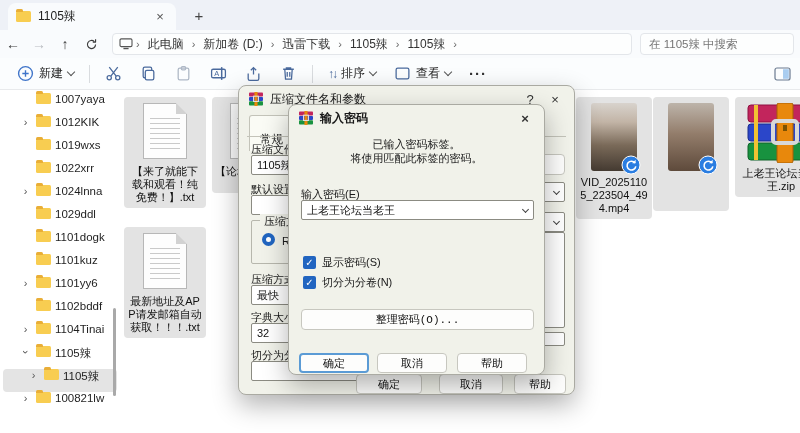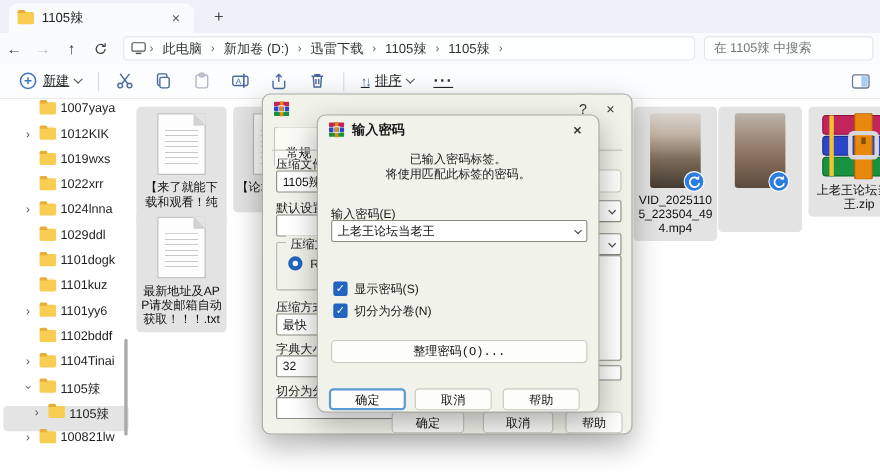--- a/index.html
+++ b/index.html
@@ -22,21 +22,21 @@
     display:flex; align-items:center; padding:0 6px; font-size:12px; color:#333; gap:2px; overflow:hidden; }
   .crumb { padding:0 5px; white-space:nowrap; }
   .sep { color:#666; font-size:11px; padding:0 1px; }
   .searchbox { height:22px; margin-left:8px; flex:1; margin-right:6px; background:#fdfefe; border:1px solid #e3e6ea; border-radius:4px; }
   .searchbox input { width:100%; height:100%; border:none; outline:none; background:transparent; font-size:11.5px; color:#555; padding:0 8px;
     font-family:"Liberation Sans","DejaVu Sans",sans-serif; }
 
   
   .toolbar { position:absolute; left:0; top:58px; width:800px; height:32px; background:#fbfdfe; border-bottom:1px solid #e8eaec;
     display:flex; align-items:center; font-size:12px; color:#222; }
-  .tbtn { display:flex; align-items:center; gap:5px; padding:0 9px; height:26px; border-radius:4px;text-decoration:underline; }
+  .tbtn { display:flex; align-items:center; gap:5px; padding:0 9px; height:26px; border-radius:4px; }
   .tdiv { width:1px; height:18px; background:#d9dcdf; margin:0 6px; }
   .chev { display:inline-block; width:6px; height:6px; border-right:1.3px solid #555; border-bottom:1.3px solid #555; transform:rotate(45deg); margin-top:-3px; }
   .icon16 { width:17px; height:17px; display:block; }
   .sorticon { font-size:12px; color:#4a6a9d; letter-spacing:-2px; }
   .moredots { font-size:15px; color:#333; letter-spacing:1px; font-weight:bold; }
   .tright { margin-left:auto; display:flex; align-items:center; padding-right:8px; }
 
   
   .sidebar { position:absolute; left:0; top:90px; width:120px; bottom:0; background:#fff; padding-top:3px; overflow:hidden; }
   .srow { height:23px; display:flex; align-items:flex-start; padding-left:16px; gap:4px; font-size:11.5px; color:#1f1f1f; margin:0 3px; border-radius:4px; }
@@ -181,20 +181,27 @@
           <path d="M6.8 6.5v4.5M9.2 6.5v4.5"></path>
       </svg>
     </div>
     <div class="tdiv"></div>
     <div class="tbtn">
       <span class="sorticon">↑↓</span>
       <span>排序</span>
       <span class="chev"></span>
     </div>
     <div class="tbtn">
+      <svg class="icon16" viewBox="0 0 16 16" fill="none" stroke="#4a6a9d" stroke-width="1.2">
+        <rect x="2" y="3" width="12" height="10" rx="1.5"></rect>
+      </svg>
+      <span>查看</span>
+      <span class="chev"></span>
+    </div>
+    <div class="tbtn">
       <span class="moredots">···</span>
     </div>
     <div class="tright">
       <svg width="18" height="16" viewBox="0 0 18 16">
         <rect x="1" y="2" width="15" height="12" rx="2" fill="none" stroke="#6b7b90" stroke-width="1.2"></rect>
         <rect x="9" y="3.2" width="5.8" height="9.6" fill="#a9cdf0"></rect>
       </svg>
     </div>
   </div>
 
@@ -283,21 +290,21 @@
     </div>
 
     <div class="fitem" style="left:92px; top:7px; width:80px; min-height:96px;">
       <div class="doc">
           <div class="fold"></div>
           <div class="lines"></div>
         </div>
       <div class="flabel" style="text-align:left">【论坛</div>
     </div>
 
-    <div class="fitem" style="left:4px; top:101px; width:82px; min-height:110px;">
+    <div class="fitem" style="left:4px; top:137px; width:82px; min-height:110px;">
       <div class="doc">
           <div class="fold"></div>
           <div class="lines"></div>
         </div>
       <div class="flabel">最新地址及APP请发邮箱自动获取！！！.txt</div>
     </div>
 
     <div class="fitem" style="left:456px; top:7px; width:76px; min-height:114px;">
       <div class="thumb">
         <div class="ph ph1"></div>
@@ -337,20 +344,21 @@
 
   <div class="dlg" style="left:238px; top:85px; width:337px; height:310px; z-index:10;">
     <div class="dtitle">
       <svg width="14" height="14" viewBox="0 0 16 16">
         <rect x="0" y="0.5" width="16" height="4.6" rx="1" fill="#c2255c"></rect>
         <rect x="0" y="5.6" width="16" height="4.6" rx="1" fill="#2b46c9"></rect>
         <rect x="0" y="10.7" width="16" height="4.6" rx="1" fill="#18923f"></rect>
         <rect x="6.2" y="0" width="3.6" height="16" fill="#e8880c"></rect>
         <rect x="5.2" y="4.8" width="5.6" height="6" fill="none" stroke="#e0e0e0" stroke-width="1.2"></rect>
       </svg>
+      <span>压缩文件名和参数</span>
       <span class="grow"></span>
       <span class="dbtn">?</span>
       <span class="dbtn">×</span>
     </div>
 
     <div style="position:absolute; left:10px; top:29px;">
       <span class="rtab active">常规</span>
       <span class="rtab">高级</span>
     </div>
     <div class="tabline"></div>

